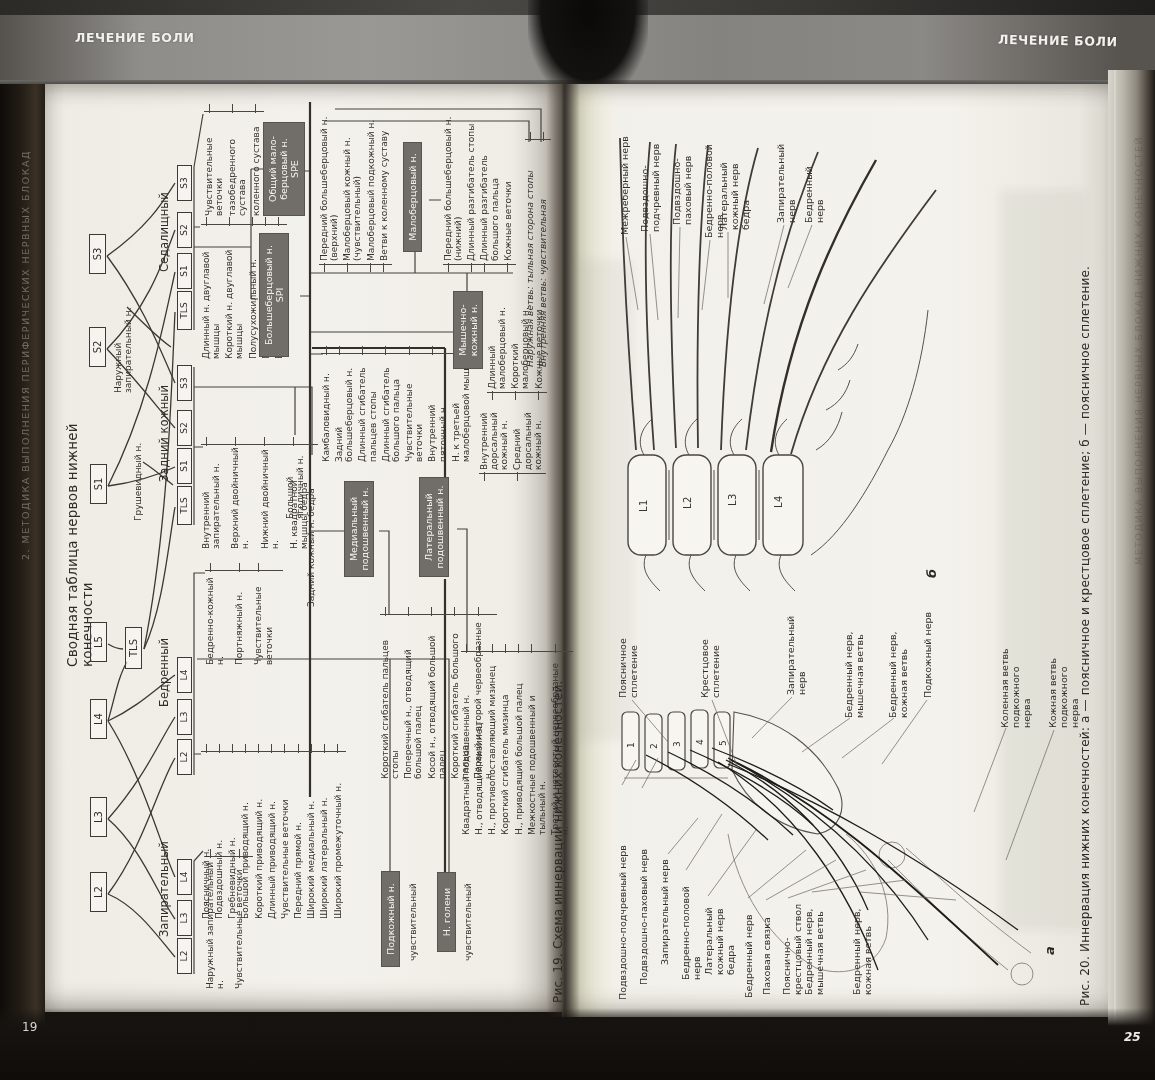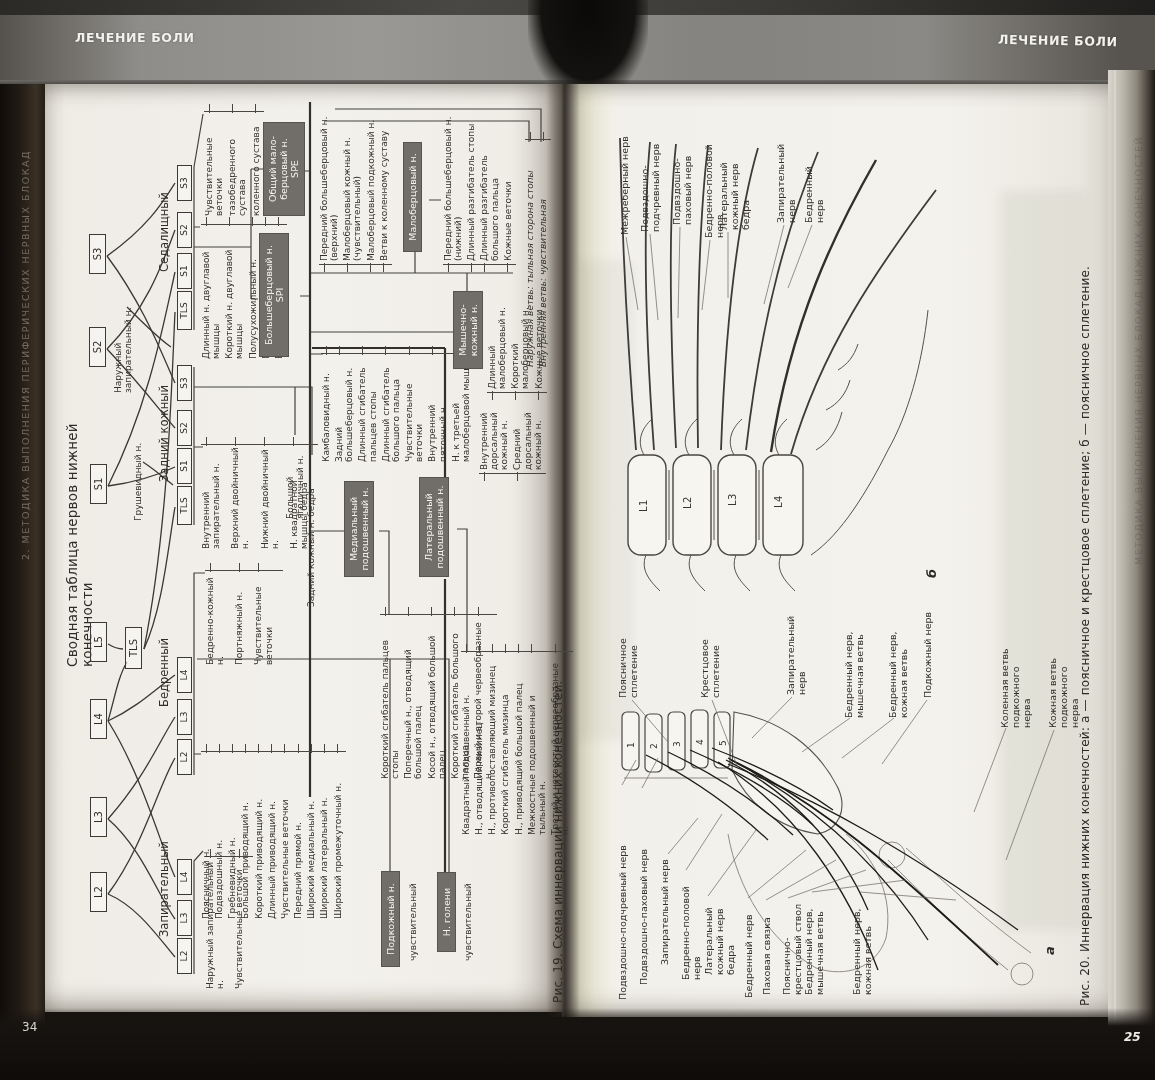--- a/index.html
+++ b/index.html
@@ -80,21 +80,21 @@
 <div class="left-edge"></div>
 <div class="page page-l"></div>
 <div class="page page-r"></div>
 <div class="gutter-mid"></div>
 <div class="fore-edge"></div>
 <div class="smudge" style="left:1000px;top:190px;width:85px;height:740px;background:rgba(130,135,105,.10);"></div>
 <div class="smudge" style="left:578px;top:260px;width:55px;height:480px;background:rgba(110,115,95,.07);"></div>
 <div class="spine-txt spine-l">2. МЕТОДИКА ВЫПОЛНЕНИЯ ПЕРИФЕРИЧЕСКИХ НЕРВНЫХ БЛОКАД</div>
 <div class="spine-txt spine-r">МЕТОДИКА ВЫПОЛНЕНИЯ НЕРВНЫХ БЛОКАД НИЖНИХ КОНЕЧНОСТЕЙ</div>
 <div class="bottom-band"></div>
-<div class="pagenum pn-l">34</div>
+<div class="pagenum pn-l">19</div>
 <div class="pagenum pn-r">25</div>
 
 <div class="rot rot-l" id="rotL">
 <svg width="910" height="505" viewBox="0 0 910 505">
  <g stroke="#3b3834" stroke-width="1.3" fill="none">
   <path d="M113,45 C100,75 70,95 50,112"></path>
         <path d="M113,45 C160,80 220,95 249,112"></path>
   <path d="M188,45 C160,78 110,96 88,112"></path>
         <path d="M188,45 C230,82 265,96 290,112"></path>
   <path d="M286,45 C230,80 160,98 130,112"></path>

